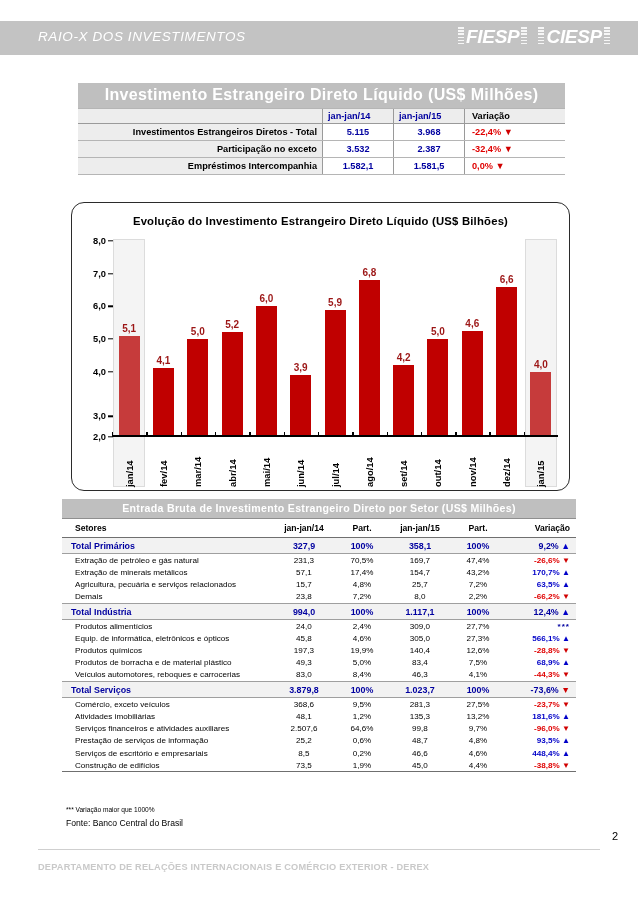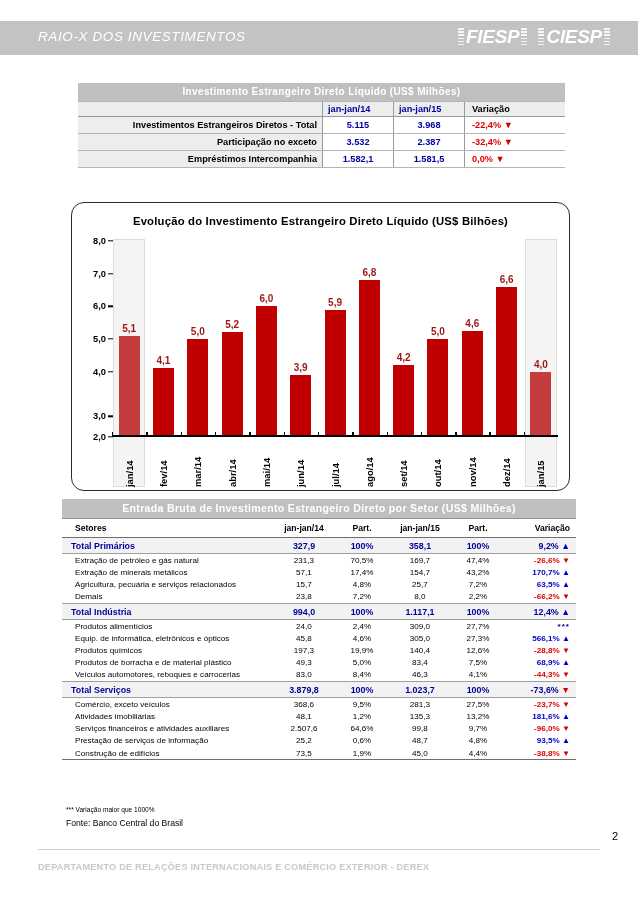--- a/index.html
+++ b/index.html
@@ -33,21 +33,21 @@
     color: #ffffff;
     white-space: nowrap;
   }
   .logos {
     position: absolute;
     right: 28px; top: 27px;
     display: flex;
     align-items: center;
     gap: 11px;
   }
-  .logo-group { display: flex; align-items: center; gap: 2px; }
+  .logo-group { display: flex; gap: 2px; }
   .logo-bars {
     width: 6px; height: 17px;
     background: repeating-linear-gradient(to bottom,
       #ffffff 0px, #ffffff 1.6px, #c3c3c3 1.6px, #c3c3c3 3.2px);
     opacity: 0.85;
   }
   .logo-text {
     font-size: 19px;
     font-weight: bold;
     font-style: italic;
@@ -60,21 +60,21 @@
   .t1 {
     position: absolute;
     left: 78px; top: 83px;
     width: 487px;
     border-collapse: collapse;
     font-size: 9.2px;
   }
   .t1 .t1-title {
     background: #bfbfbf;
     color: #ffffff;
-    font-size: 10px;
+    font-size: 16px;
     font-weight: bold;
     text-align: center;
     padding: 3px 0 4px 0;
     letter-spacing: 0.35px;
     margin-top: 40px;
   }
   .t1 .t1-head td {
     background: #ededed;
     font-weight: bold;
     font-size: 9.2px;
@@ -620,20 +620,28 @@
         <td class="v"><span class="neg">-96,0%</span> <span class="arrow-d">▼</span></td>
       </tr>
       <tr>
         <td class="sec">Prestação de serviços de informação</td>
         <td class="n">25,2</td>
         <td class="p">0,6%</td>
         <td class="n">48,7</td>
         <td class="p">4,8%</td>
         <td class="v"><span class="pos">93,5%</span> <span class="arrow-u">▲</span></td>
       </tr>
+      <tr>
+        <td class="sec">Serviços de escritório e empresariais</td>
+        <td class="n">8,5</td>
+        <td class="p">0,2%</td>
+        <td class="n">46,6</td>
+        <td class="p">4,6%</td>
+        <td class="v"><span class="pos">448,4%</span> <span class="arrow-u">▲</span></td>
+      </tr>
       <tr class=" last-row">
         <td class="sec">Construção de edifícios</td>
         <td class="n">73,5</td>
         <td class="p">1,9%</td>
         <td class="n">45,0</td>
         <td class="p">4,4%</td>
         <td class="v"><span class="neg">-38,8%</span> <span class="arrow-d">▼</span></td>
       </tr>
     </tbody>
 </table>

